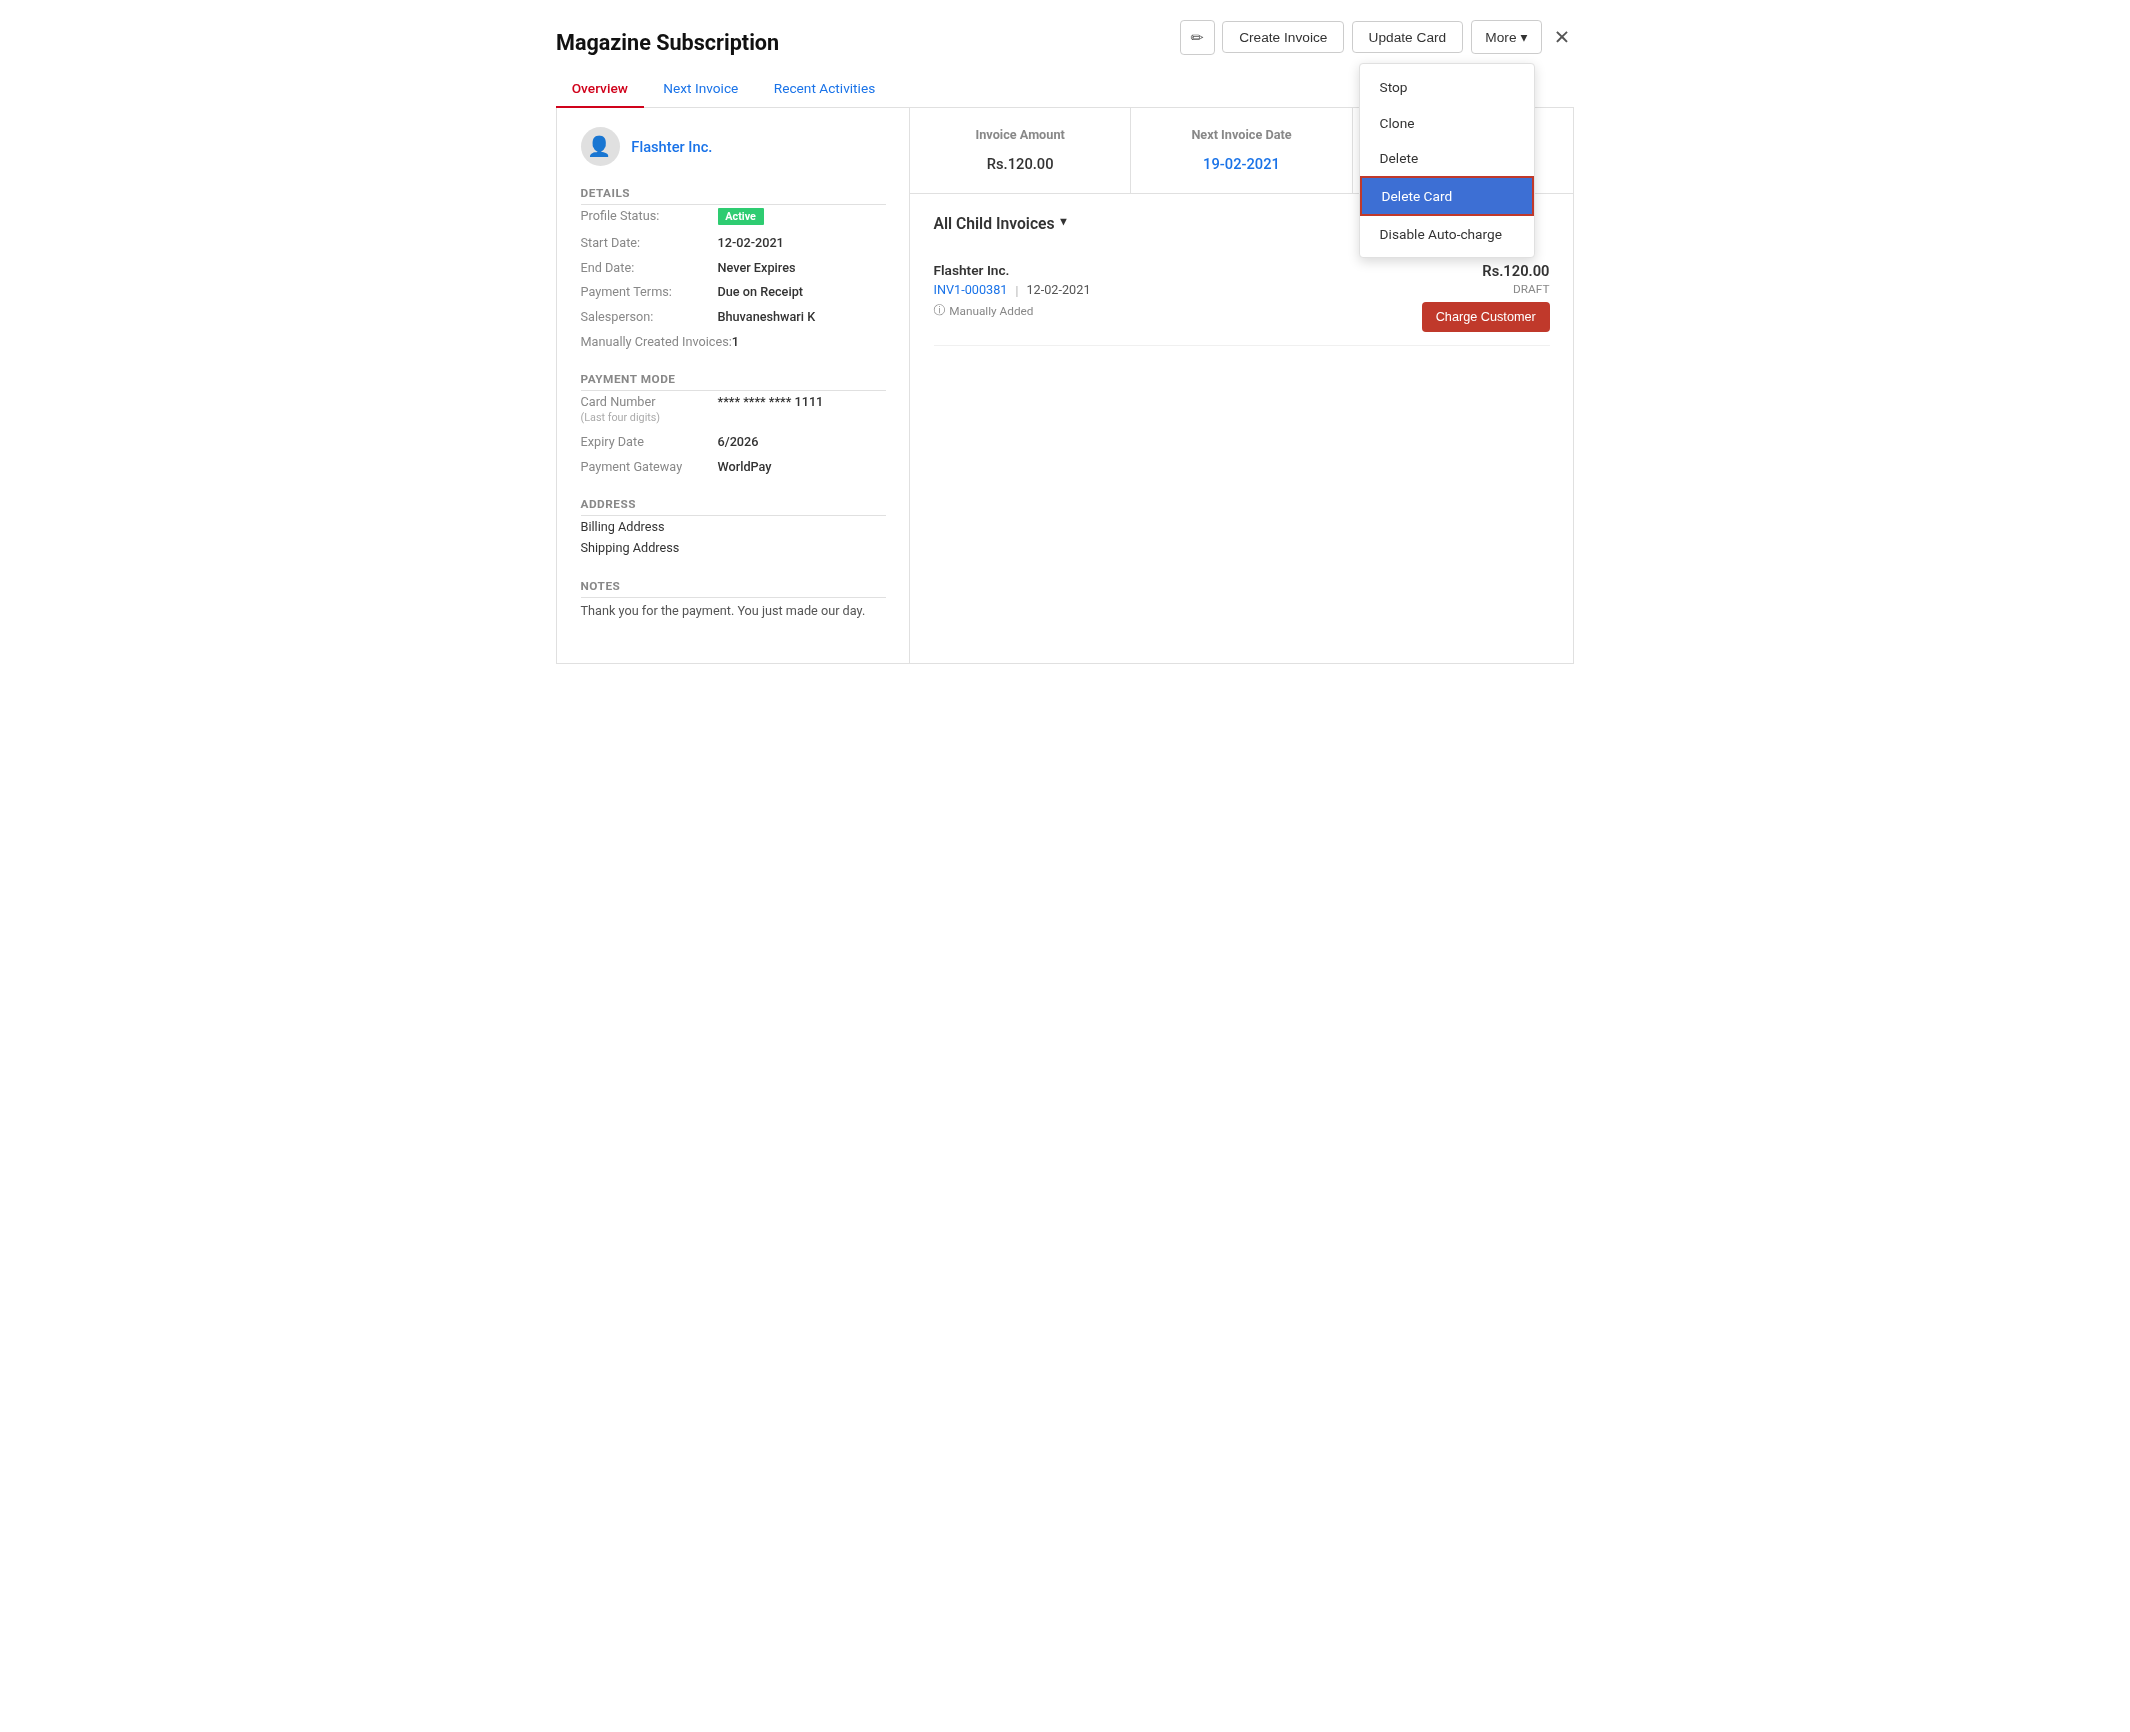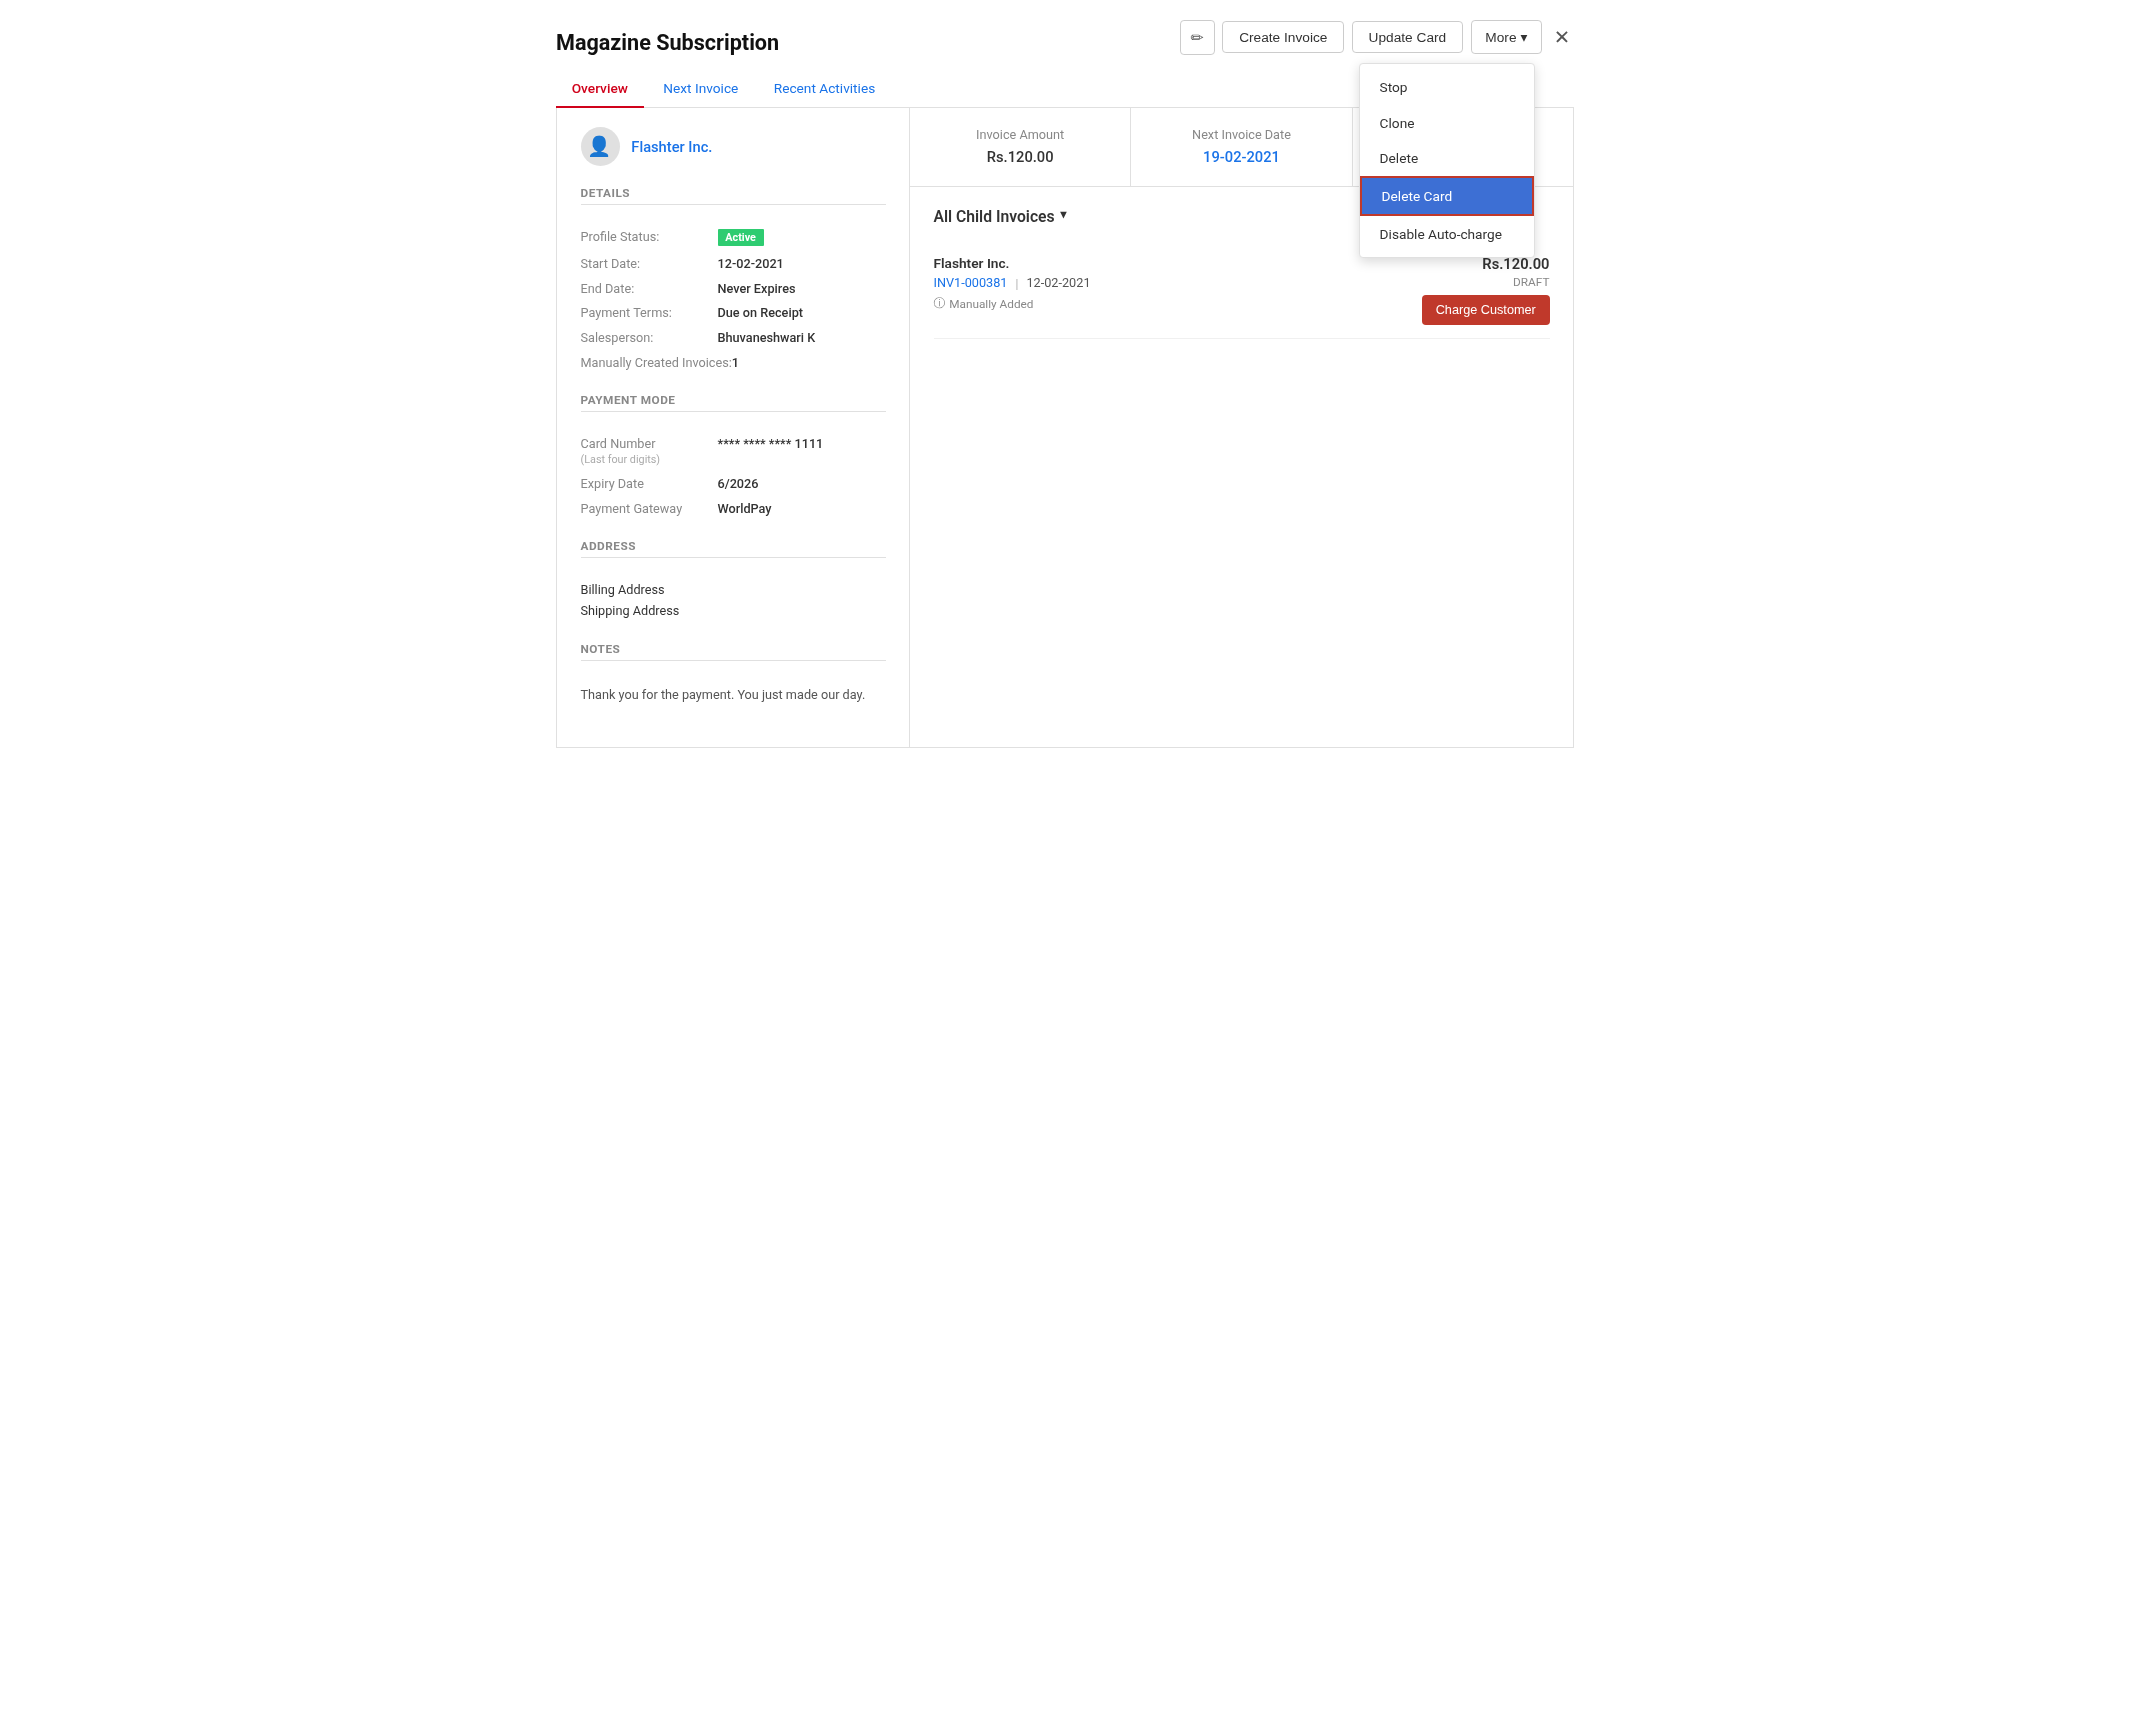--- a/index.html
+++ b/index.html
@@ -161,21 +161,21 @@
       font-weight: 500;
       cursor: pointer;
     }
     
     .section-label {
       font-size: 11.8px;
       font-weight: 700;
       color: #888;
       letter-spacing: 0.5px;
       text-transform: uppercase;
-      margin-bottom: 24px;
+      margin-bottom: 3px;
       padding-bottom: 3.9px;
       border-bottom: 1px solid #e0e0e0;
     }
     .detail-row {
       display: flex;
       margin-bottom: 9.8px;
       font-size: 12.7px;
     }
     .detail-label {
       color: #888;
@@ -221,21 +221,22 @@
     .stat-cell {
       flex: 1;
       padding: 19.6px 23.5px;
       border-right: 1px solid #e0e0e0;
       text-align: center;
     }
     .stat-cell:last-child { border-right: none; }
     .stat-label {
       font-size: 12.7px;
       color: #888;
-      margin-bottom: 6px;
+      margin-bottom: 13px;
+      font-weight: bold;
     }
     .stat-value {
       font-size: 14.7px;
       color: #333;
       font-weight: 500;
     }
     .stat-value.link { color: #1a73e8; cursor: pointer; }
     
     .invoices-section {
       padding: 19.6px 23.5px;

